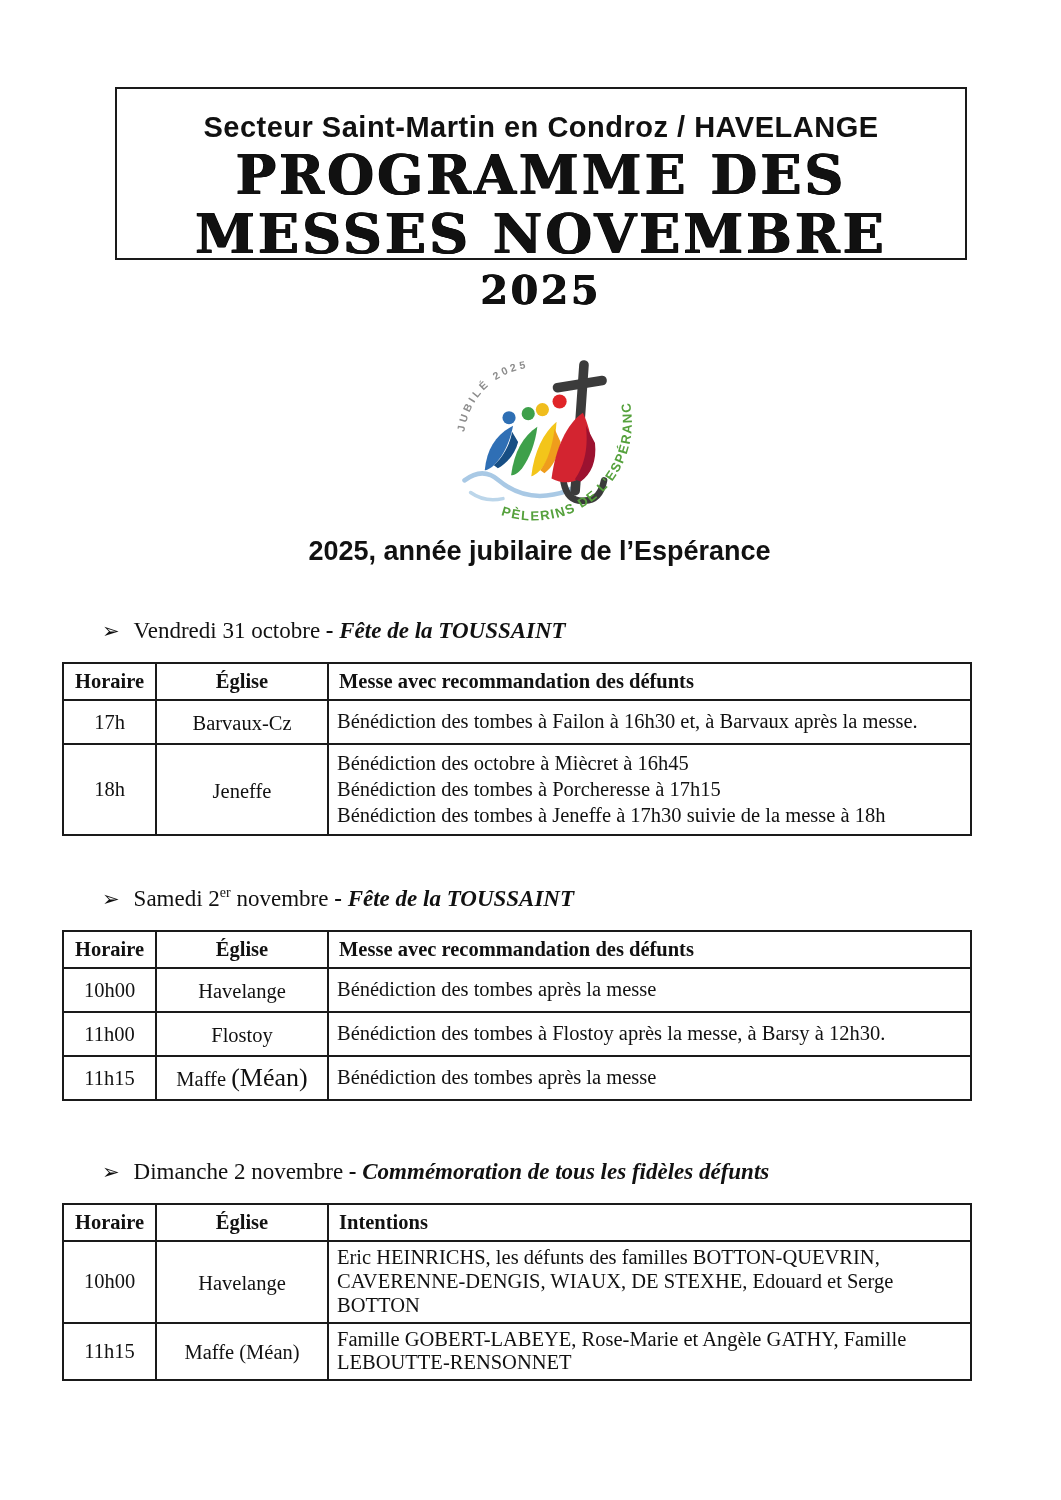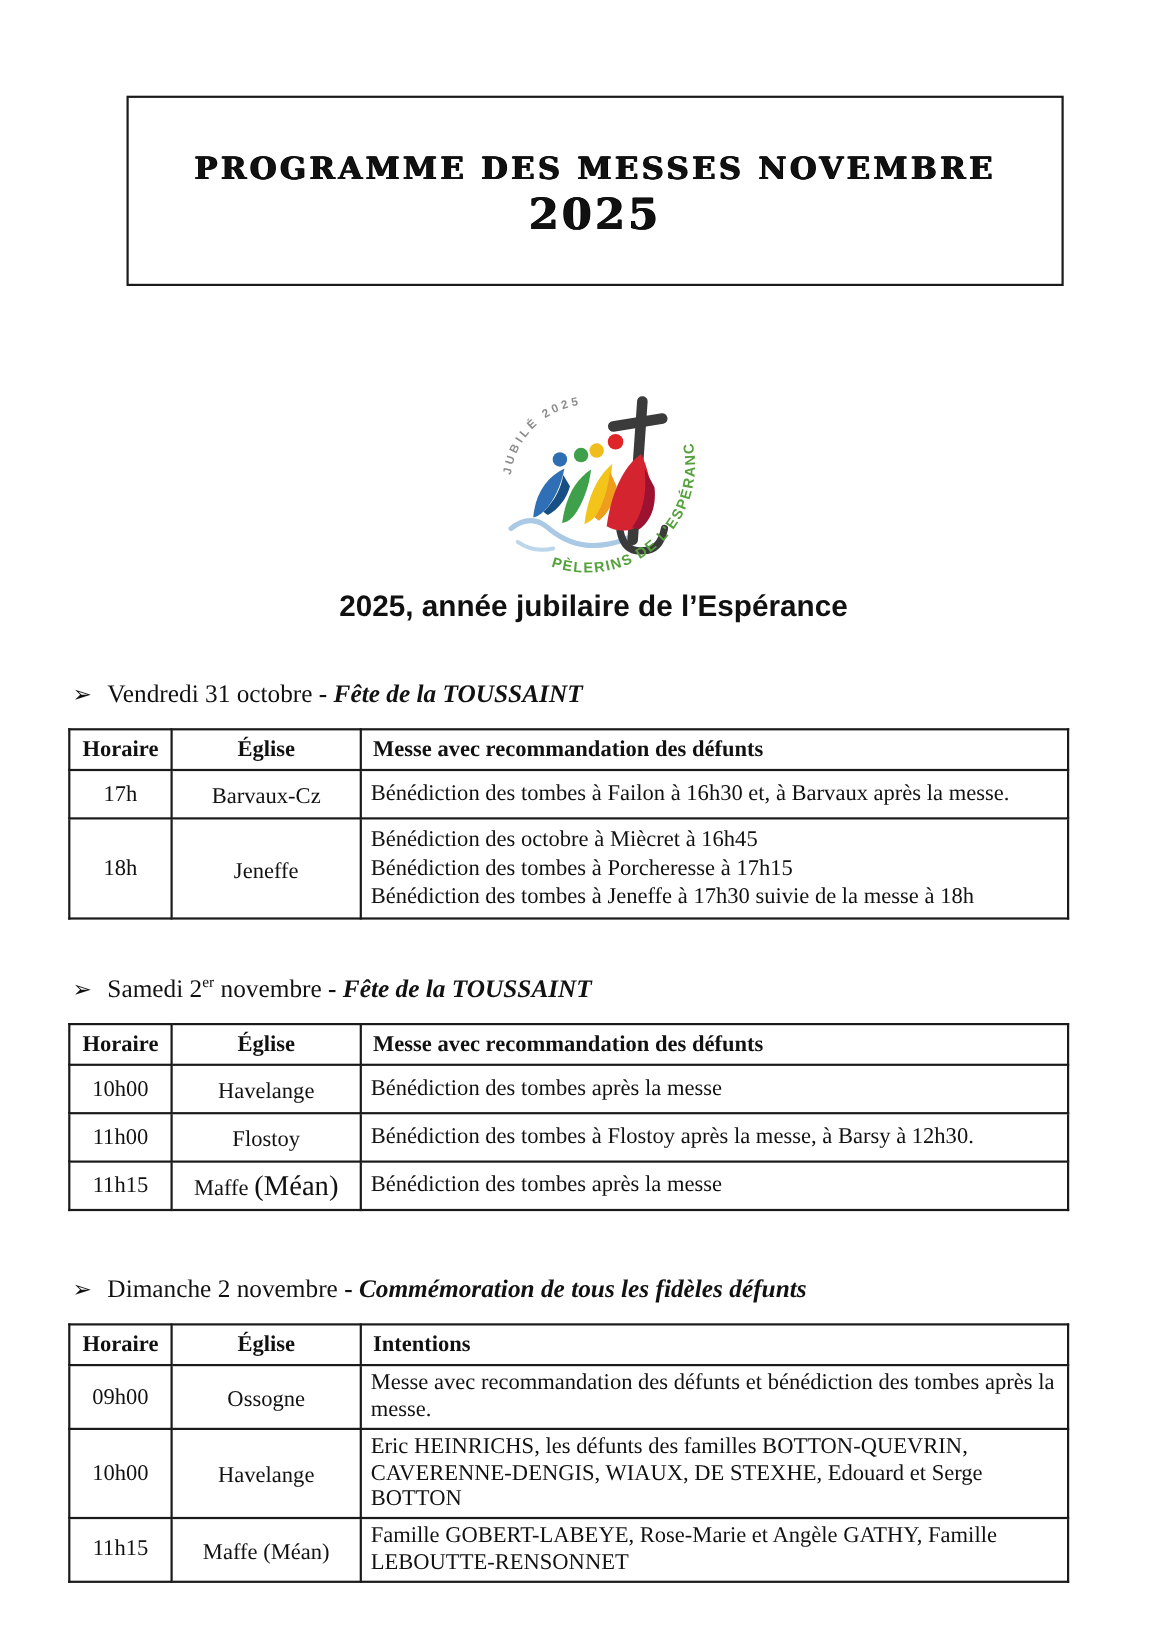--- a/index.html
+++ b/index.html
@@ -25,21 +25,21 @@
     font-weight: bold;
     font-size: 29px;
     letter-spacing: 0.5px;
   }
   .fancy {
     font-family: "DejaVu Serif", serif;
     font-weight: 900;
     letter-spacing: 3px;
     text-shadow: 0.6px 0 0 #000, -0.6px 0 0 #000;
   }
-  .header-line2 { font-size: 28px; margin-top: 28px; line-height: 1.1; }
+  .header-line2 { font-size: 54px; margin-top: 2px; line-height: 1.1; }
   .header-line3 { font-size: 39px; margin-top: 2px; }
 
   
   .logo-wrap {
     margin-top: 95px;
     text-align: center;
     height: 177px;
     position: relative; left: 21px;
   }
   .logo-wrap svg { display: inline-block; }
@@ -50,21 +50,21 @@
     text-align: center;
     position: relative; left: 9px;
     font-family: "Liberation Sans", sans-serif;
     font-weight: bold;
     font-size: 27px;
     height: 34px; line-height: 34px;
   }
 
   
   .section-heading {
-    margin-left: 66px;
+    margin-left: 102px;
     font-size: 23px;
     line-height: 30px;
     height: 30px;
   }
   .mt-s1 { margin-top: 48px; }
   .mt-s2 { margin-top: 48px; }
   .mt-s3 { margin-top: 56px; }
   .arrow { display: inline-block; margin-right: 14px; font-size: 21px; }
   .sec-sep { font-weight: bold; }
   .sec-title { font-weight: bold; font-style: italic; }
@@ -95,20 +95,21 @@
   table.t3 td { padding: 3px 8px; }
   td.c-center { text-align: center; }
   .cell-lines { line-height: 1.16; }
   .cell-lines div { padding: 1px 0; }
   .big-egl { font-size: 26px; }
 </style>
 </head>
 <body>
 
 <div class="header-box">
+  <div class="header-line1">Secteur Saint-Martin en Condroz / HAVELANGE</div>
   <div class="header-line2 fancy">PROGRAMME DES MESSES NOVEMBRE</div>
   <div class="header-line3 fancy">2025</div>
 </div>
 
 <div class="logo-wrap">
   <svg width="225" height="177" viewBox="0 0 220 175">
     <defs>
       <path id="arcTop" d="M 24,76 A 72 72 0 0 1 86,13" fill="none"></path>
       <path id="arcBot" d="M 60,158 A 97 97 0 0 0 188,50" fill="none"></path>
     </defs>
@@ -245,29 +246,20 @@
       <col class="c-egl">
       <col>
     </colgroup>
   <tbody>
       <tr>
     <th>Horaire</th>
     <th>Église</th>
     <th class="h-left">Intentions</th>
   </tr>
   <tr>
-    <td class="c-center">09h00</td>
-    <td class="c-center"><span>Ossogne</span><span class="big-egl"></span></td>
-    <td>
-          <div class="cell-lines">
-            <div>Messe avec recommandation des défunts et bénédiction des tombes après la messe.</div>
-          </div>
-        </td>
-  </tr>
-  <tr>
     <td class="c-center">10h00</td>
     <td class="c-center"><span>Havelange</span><span class="big-egl"></span></td>
     <td>
           <div class="cell-lines">
             <div>Eric HEINRICHS, les défunts des familles BOTTON-QUEVRIN, CAVERENNE-DENGIS, WIAUX, DE STEXHE, Edouard et Serge BOTTON</div>
           </div>
         </td>
   </tr>
   <tr>
     <td class="c-center">11h15</td>

